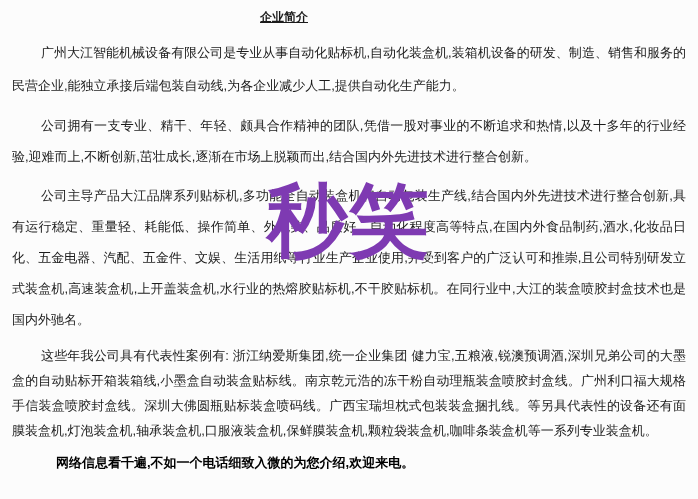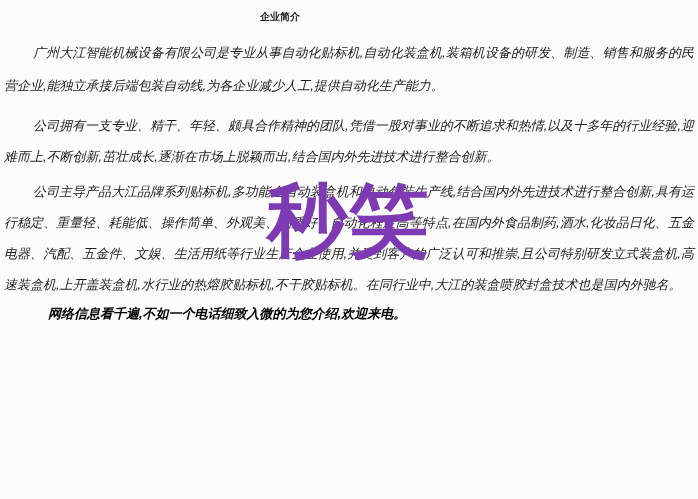--- a/index.html
+++ b/index.html
@@ -13,33 +13,33 @@
     position: relative;
     width: 698px; height: 499px;
     overflow: hidden;
     color: #1b1b1b;
   }
   .content {
     padding: 6px 4px 0 4px;
     font-size: 13px;
   }
   .doc-title {
-    font-size: 10px;
+    font-size: 12px;
     font-weight: bold;
     margin: 0 0 8px 0;
     padding-left: 256px;
     line-height: 22px;
     white-space: nowrap;
+    text-decoration: underline;
   }
   .content p {
-    margin: 0;
+    margin: 8px;
     text-indent: 29px;
     text-align: justify;
     word-break: break-all;
-    font-style: italic;
   }
   .p1 { line-height: 33px; margin-bottom: 8px !important; }
   .p2 { line-height: 31px; margin-bottom: 4px !important; }
   .p3 { line-height: 31px; margin-bottom: 2px !important; }
   .p4 { line-height: 25px; margin-bottom: 2px !important; }
   .p5 { line-height: 25px; margin-bottom: 0 !important; }
   .closing {
     line-height: 24px;
     font-weight: bold;
     color: #000;
@@ -67,20 +67,21 @@
 
   <div class="content">
     <h1 class="doc-title">企业简介</h1>
 
     <p class="p1">广州大江智能机械设备有限公司是专业从事自动化贴标机,自动化装盒机,装箱机设备的研发、制造、销售和服务的民营企业,能独立承接后端包装自动线,为各企业减少人工,提供自动化生产能力。</p>
 
     <p class="p2">公司拥有一支专业、精干、年轻、颇具合作精神的团队,凭借一股对事业的不断追求和热情,以及十多年的行业经验,迎难而上,不断创新,茁壮成长,逐渐在市场上脱颖而出,结合国内外先进技术进行整合创新。</p>
 
     <p class="p3">公司主导产品大江品牌系列贴标机,多功能全自动装盒机和自动包装生产线,结合国内外先进技术进行整合创新,具有运行稳定、重量轻、耗能低、操作简单、外观美、品质好、自动化程度高等特点,在国内外食品制药,酒水,化妆品日化、五金电器、汽配、五金件、文娱、生活用纸等行业生产企业使用,并受到客户的广泛认可和推崇,且公司特别研发立式装盒机,高速装盒机,上开盖装盒机,水行业的热熔胶贴标机,不干胶贴标机。在同行业中,大江的装盒喷胶封盒技术也是国内外驰名。</p>
 
+    <p class="p4">这些年我公司具有代表性案例有: 浙江纳爱斯集团,统一企业集团 健力宝,五粮液,锐澳预调酒,深圳兄弟公司的大墨盒的自动贴标开箱装箱线,小墨盒自动装盒贴标线。南京乾元浩的冻干粉自动理瓶装盒喷胶封盒线。广州利口福大规格手信装盒喷胶封盒线。深圳大佛圆瓶贴标装盒喷码线。广西宝瑞坦枕式包装装盒捆扎线。等另具代表性的设备还有面膜装盒机,灯泡装盒机,轴承装盒机,口服液装盒机,保鲜膜装盒机,颗粒袋装盒机,咖啡条装盒机等一系列专业装盒机。</p>
 
 
     <p class="closing">网络信息看千遍,不如一个电话细致入微的为您介绍,欢迎来电。</p>
   </div>
 
   <div class="overlay">
     <div>秒笑</div>
   </div>
 
 </div>

